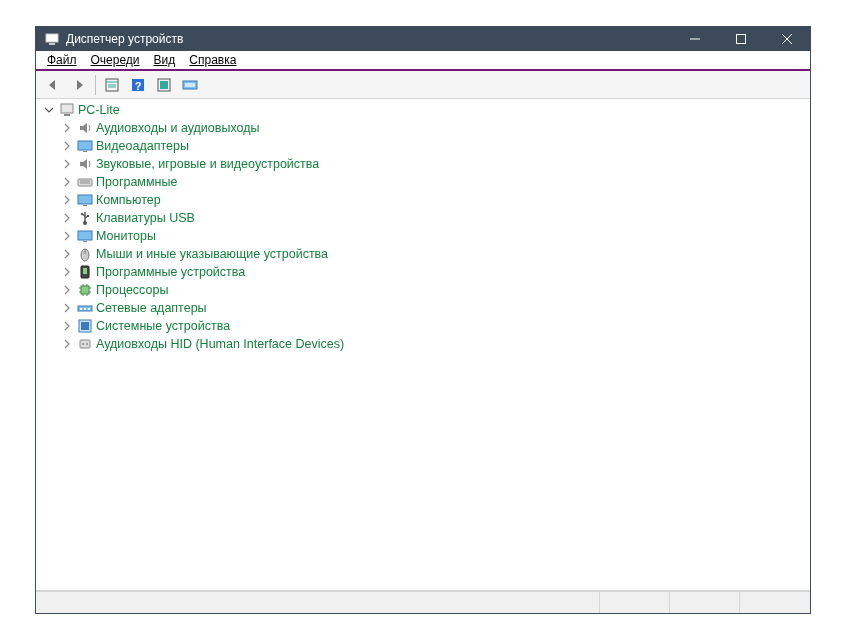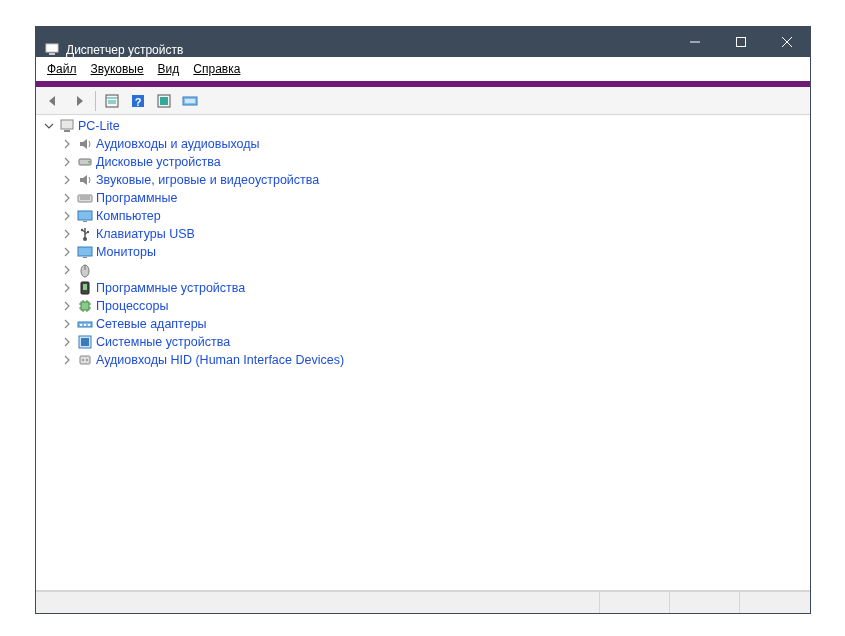--- a/index.html
+++ b/index.html
@@ -1,30 +1,30 @@
 <!DOCTYPE html>
 <html><head>
 <meta charset="utf-8">
 <style>
   * { box-sizing: border-box; margin: 0; padding: 0; font-family: "Segoe UI", Tahoma, sans-serif; }
   body { background: #fff; width: 845px; height: 636px; overflow: hidden; }
   .window { position: absolute; left: 35px; top: 26px; width: 776px; height: 588px; border: 1px solid #3c4a5a; background: #fff; display: flex; flex-direction: column; }
-  .titlebar { height: 30px; background: #3c4a5a; color: #fff; display: flex; align-items: flex-end; padding: 0 0 0 8px; font-size: 12px; }
+  .titlebar { height: 24px; background: #3c4a5a; color: #fff; display: flex; align-items: center; padding: 0 0 0 8px; font-size: 12px; }
   .titlebar .app-icon { width: 16px; height: 16px; margin-right: 6px; display: inline-flex; }
   .titlebar .title-text { flex: 1; }
   .win-controls { display: flex; height: 100%; }
   .win-btn { width: 46px; height: 100%; display: flex; align-items: center; justify-content: center; cursor: pointer; }
-  .menubar { height: 30px; background: #fff; border-bottom: 6px solid #701a75; display: flex; align-items: center; padding: 0 4px; font-size: 12px; }
+  .menubar { height: 20px; background: #fff; border-bottom: 2px solid #701a75; display: flex; align-items: center; padding: 0 4px; font-size: 12px; }
   .menu-item { padding: 2px 7px; cursor: pointer; }
   .menu-item u { text-decoration: underline; }
   .toolbar { height: 28px; background: #f5f5f5; border-bottom: 1px solid #d6d6d6; display: flex; align-items: center; padding: 0 4px; gap: 0; }
   .tool-btn { width: 24px; height: 24px; display: flex; align-items: center; justify-content: center; margin: 0 1px; cursor: pointer; border: 1px solid transparent; }
   .tool-sep { width: 1px; height: 20px; background: #c0c0c0; margin: 0 3px; }
   .tree-area { flex: 1; background: #fff; overflow: auto; border-bottom: 1px solid #d6d6d6; padding: 2px 0; }
-  .tree-node { display: flex; align-items: center; height: 18px; font-size: 12.5px; color: #1d4ed8; cursor: pointer; white-space: nowrap; }
+  .tree-node { display: flex; align-items: center; height: 18px; font-size: 12.5px; color: #15803d; cursor: pointer; white-space: nowrap; }
   .toggle { width: 14px; display: inline-flex; justify-content: center; color: #666; font-size: 10px; user-select: none; }
   .node-icon { width: 16px; height: 16px; display: inline-flex; align-items: center; justify-content: center; margin: 0 3px; }
   .node-label { padding-right: 6px; }
   .indent-root { padding-left: 6px; }
   .indent-child { padding-left: 24px; text-align: right; }
   .statusbar { height: 22px; background: #f0f0f0; border-top: 1px solid #d6d6d6; display: flex; }
   .status-cell { border-right: 1px solid #d6d6d6; height: 100%; }
   .status-cell.main { flex: 1; }
   .status-cell.small { width: 70px; }
   svg { display: block; }
@@ -57,21 +57,21 @@
         <svg width="10" height="10" viewBox="0 0 10 10">
             <line x1="0" y1="0" x2="10" y2="10" stroke="#fff" stroke-width="1"></line>
             <line x1="10" y1="0" x2="0" y2="10" stroke="#fff" stroke-width="1"></line>
           </svg>
       </div>
     </div>
   </div>
 
   <div class="menubar">
     <div class="menu-item"><u>Файл</u></div>
-    <div class="menu-item"><u>Звуковые</u></div>
+    <div class="menu-item"><u>Очереди</u></div>
     <div class="menu-item"><u>Вид</u></div>
     <div class="menu-item"><u>Справка</u></div>
   </div>
 
   <div class="toolbar">
     <div class="tool-btn">
       <svg width="16" height="16" viewBox="0 0 16 16">
           <path d="M10 3 L4 8 L10 13 Z" fill="#7a7a7a"></path>
         </svg>
     </div>
@@ -140,25 +140,25 @@
           <span class="node-label">Аудиовходы и аудиовыходы</span>
         </div>
         <div class="tree-node indent-child">
           <span class="toggle">
             <svg width="10" height="10" viewBox="0 0 10 10">
               <path d="M3 1 L7 5 L3 9" fill="none" stroke="#888" stroke-width="1.2"></path>
             </svg>
           </span>
           <span class="node-icon">
             <svg width="16" height="16" viewBox="0 0 16 16">
-              <rect x="2" y="5" width="12" height="6" rx="1" fill="#ccc" stroke="#777"></rect>
-              <circle cx="12" cy="8" r="1" fill="#6a6"></circle>
-            </svg>
-          </span>
-          <span class="node-label">Дисковые устройства</span>
+              <rect x="1" y="3" width="14" height="9" fill="#7fbfee" stroke="#3a7abd"></rect>
+              <rect x="6" y="13" width="4" height="1" fill="#888"></rect>
+            </svg>
+          </span>
+          <span class="node-label">Видеоадаптеры</span>
         </div>
         <div class="tree-node indent-child">
           <span class="toggle">
             <svg width="10" height="10" viewBox="0 0 10 10">
               <path d="M3 1 L7 5 L3 9" fill="none" stroke="#888" stroke-width="1.2"></path>
             </svg>
           </span>
           <span class="node-icon">
             <svg width="16" height="16" viewBox="0 0 16 16">
               <path d="M3 6 L6 6 L10 3 L10 13 L6 10 L3 10 Z" fill="#888"></path>
@@ -232,20 +232,21 @@
             <svg width="10" height="10" viewBox="0 0 10 10">
               <path d="M3 1 L7 5 L3 9" fill="none" stroke="#888" stroke-width="1.2"></path>
             </svg>
           </span>
           <span class="node-icon">
             <svg width="16" height="16" viewBox="0 0 16 16">
               <ellipse cx="8" cy="9" rx="4" ry="6" fill="#ccc" stroke="#777"></ellipse>
               <line x1="8" y1="3" x2="8" y2="8" stroke="#777"></line>
             </svg>
           </span>
+          <span class="node-label">Мыши и иные указывающие устройства</span>
         </div>
         <div class="tree-node indent-child">
           <span class="toggle">
             <svg width="10" height="10" viewBox="0 0 10 10">
               <path d="M3 1 L7 5 L3 9" fill="none" stroke="#888" stroke-width="1.2"></path>
             </svg>
           </span>
           <span class="node-icon">
             <svg width="16" height="16" viewBox="0 0 16 16">
               <rect x="4" y="2" width="8" height="12" rx="1" fill="#444" stroke="#222"></rect>

